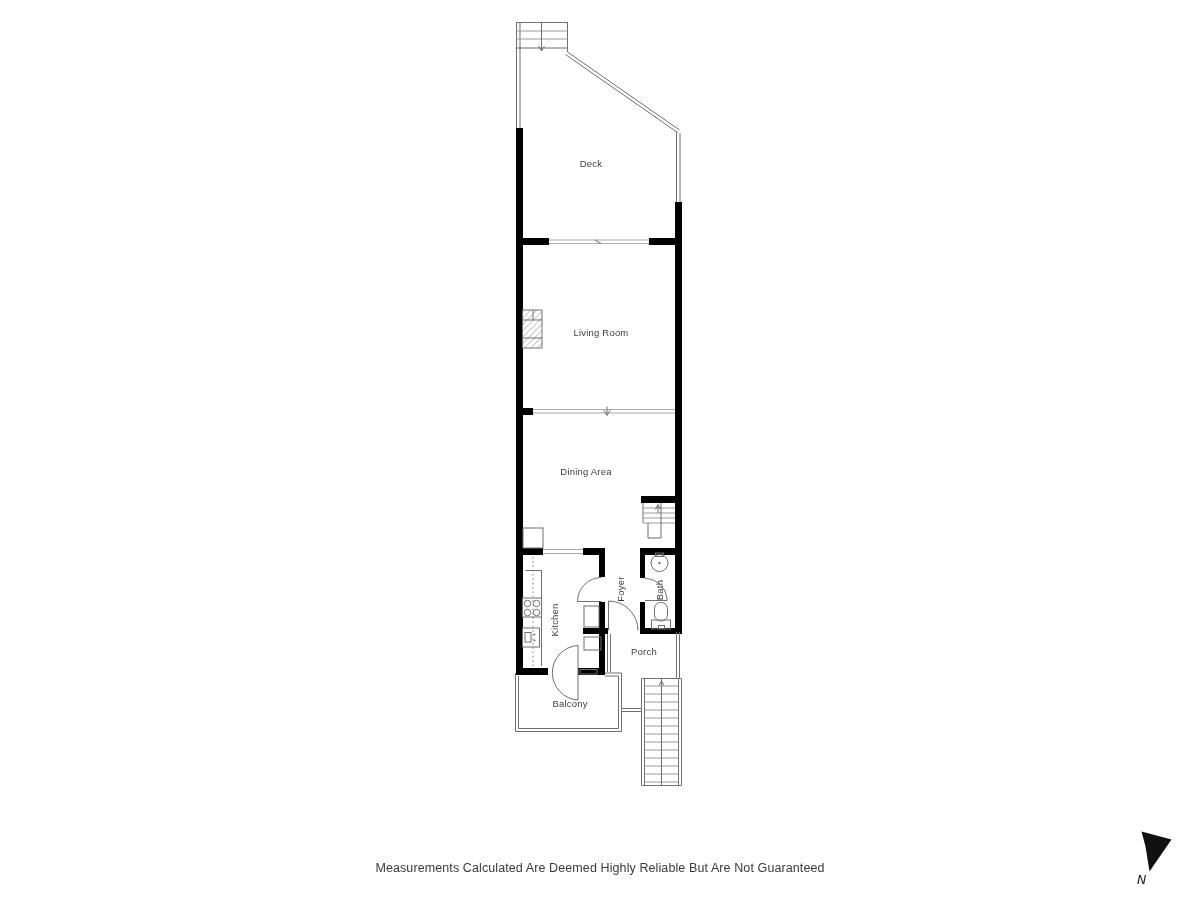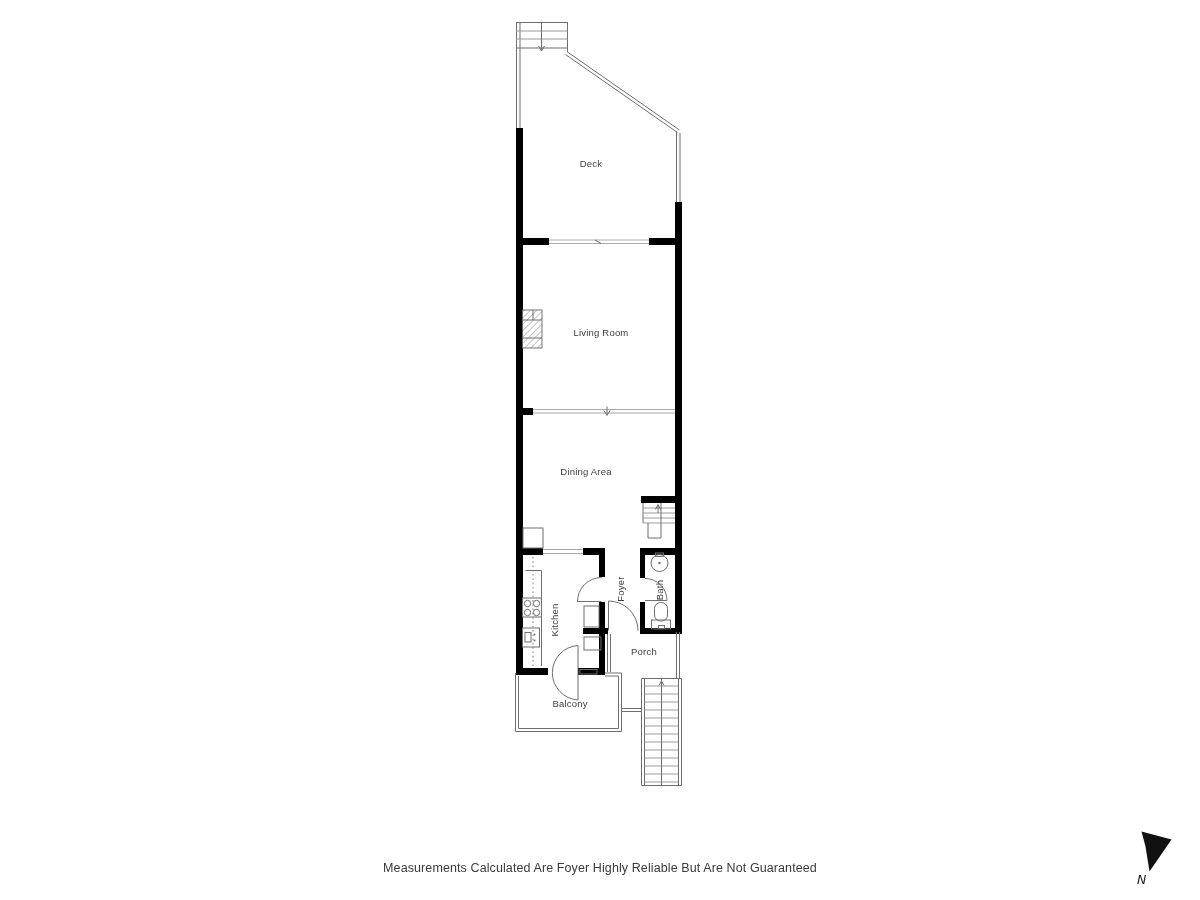--- a/index.html
+++ b/index.html
@@ -182,13 +182,13 @@
     <text class="room-label" x="644" y="655">Porch</text>
     <text class="room-label" x="570" y="707">Balcony</text>
   </g>
 
   <g>
     <polygon points="1141.5,831.5 1171.5,839.5 1149.5,871.5 1145.5,846.5" fill="#111111"></polygon>
     <text class="compass-n" x="1137" y="884">N</text>
   </g>
 </svg>
 
-<div class="footer-note">Measurements Calculated Are Foyer Highly Reliable But Are Not Guaranteed</div>
+<div class="footer-note">Measurements Calculated Are Deemed Highly Reliable But Are Not Guaranteed</div>
 
 </body></html>

